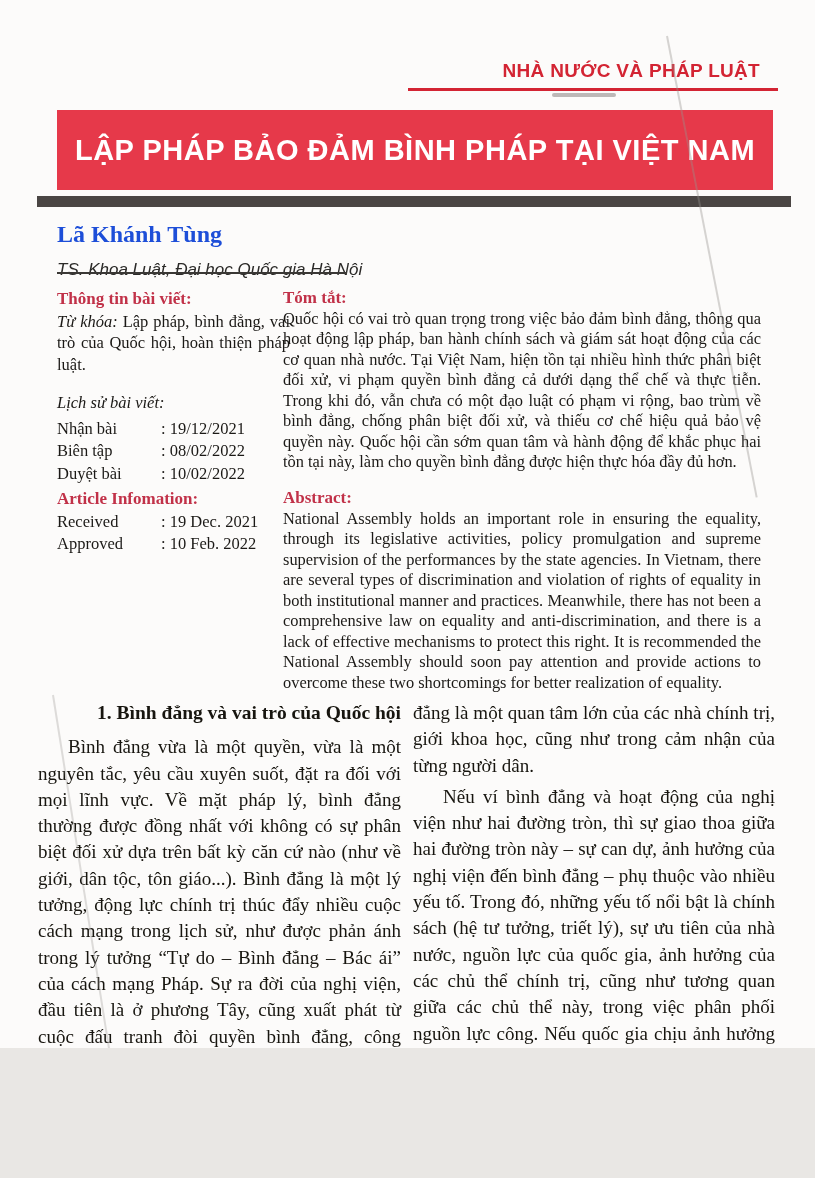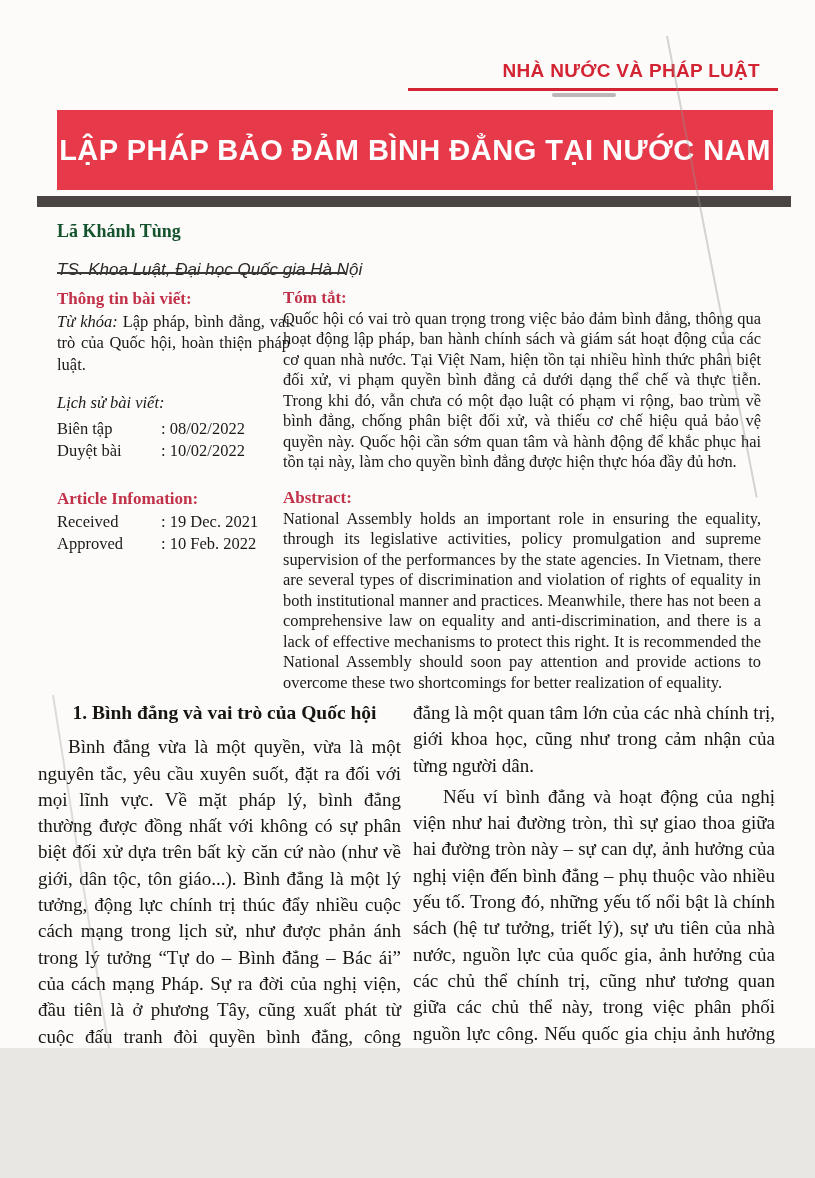--- a/index.html
+++ b/index.html
@@ -21,21 +21,21 @@
     position:absolute; top:110px; left:57px; width:716px; height:80px;
     background:#e6394a; display:flex; align-items:center; justify-content:center;
   }
   .banner-title{
     color:#fff; font-family:"Liberation Sans","DejaVu Sans",sans-serif;
     font-weight:700; font-size:29px; letter-spacing:.5px; white-space:nowrap;
   }
   .bar-dark{position:absolute; top:196px; left:37px; width:754px; height:11px; background:#4a4543;}
   .bar-smudge{position:absolute; top:199px; left:580px; width:130px; height:3px; background:rgba(255,255,255,.22);}
   
-  .author-name{position:absolute; top:221px; left:57px; font-weight:700; font-size:18px; color:#14532d;}
+  .author-name{position:absolute; top:221px; left:57px; font-weight:700; font-size:24px; color:#1d4ed8;}
   .affiliation{
     position:absolute; top:260px; left:57px; font-style:italic; font-size:17px; color:#2b2a28;
     font-family:"Liberation Sans","DejaVu Sans",sans-serif;
   }
   .affiliation-rule{position:absolute; top:272px; left:57px; width:290px; height:2px; background:#3a3835;}
   
   .meta-left{position:absolute; left:57px; width:233px; font-size:16.5px; line-height:21.6px;}
   .meta-right{position:absolute; left:283px; width:478px; font-size:16.4px; line-height:20.5px;}
   .meta-vi-left{top:288px;} .meta-vi-right{top:288px;}
   .meta-en-left{top:488px;} .meta-en-right{top:488px;}
@@ -43,21 +43,21 @@
   .kw p, .abstract p{margin:0; text-align:justify;}
   .kw .lbl{font-style:italic;}
   .history-title{font-style:italic; margin:17px 0 4px 0;}
   .hist-row{display:flex; line-height:22.4px;}
   .hist-label{width:104px; flex:0 0 104px;}
   .hist-value{white-space:nowrap;}
   
   .body-col{position:absolute; top:700px; font-size:19px; line-height:26.3px; text-align:justify; color:#17150f;}
   .body-left{left:38px; width:363px;}
   .body-right{left:413px; width:362px;}
-  .section-heading{font-weight:700; font-size:19.5px; margin:0 0 8px 10px; text-align:center;}
+  .section-heading{font-weight:700; font-size:19.5px; margin:0 0 8px 10px; text-align:right;}
   .para{margin:0; text-indent:30px;}
   .para.cont{text-indent:0;}
   .para + .para{margin-top:5px;}
   
   .footer-swoosh{position:absolute; left:458px; top:1082px;}
   .footer-issue{
     position:absolute; left:462px; top:1095px; font-family:"Liberation Sans","DejaVu Sans",sans-serif;
     font-weight:700; font-size:14px; letter-spacing:.3px; color:#4c1d95;
   }
   .footer-logo{
@@ -80,36 +80,40 @@
 </head>
 <body>
 
 <div class="page">
 
   <div class="journal-header">NHÀ NƯỚC VÀ PHÁP LUẬT</div>
   <div class="header-rule"></div>
   <div class="header-smudge"></div>
 
   <div class="banner">
-    <span class="banner-title">LẬP PHÁP BẢO ĐẢM BÌNH ĐẲNG TẠI NƯỚC NAM</span>
+    <span class="banner-title">LẬP PHÁP BẢO ĐẢM BÌNH PHÁP TẠI VIỆT NAM</span>
   </div>
   <div class="bar-dark">
       <div class="bar-smudge"></div>
     </div>
 
   <div class="author-name">Lã Khánh Tùng</div>
   <div class="affiliation">TS. Khoa Luật, Đại học Quốc gia Hà Nội</div>
   <div class="affiliation-rule"></div>
 
   <div class="meta-left meta-vi-left">
     <p class="meta-title">Thông tin bài viết:</p>
     <div class="kw">
       <p><span class="lbl">Từ khóa:</span><span> Lập pháp, bình đẳng, vai trò của Quốc hội, hoàn thiện pháp luật.</span></p>
     </div>
     <p class="history-title">Lịch sử bài viết:</p>
+    <div class="hist-row">
+      <span class="hist-label">Nhận bài</span>
+      <span class="hist-value">: 19/12/2021</span>
+    </div>
     <div class="hist-row">
       <span class="hist-label">Biên tập</span>
       <span class="hist-value">: 08/02/2022</span>
     </div>
     <div class="hist-row">
       <span class="hist-label">Duyệt bài</span>
       <span class="hist-value">: 10/02/2022</span>
     </div>
   </div>
 

